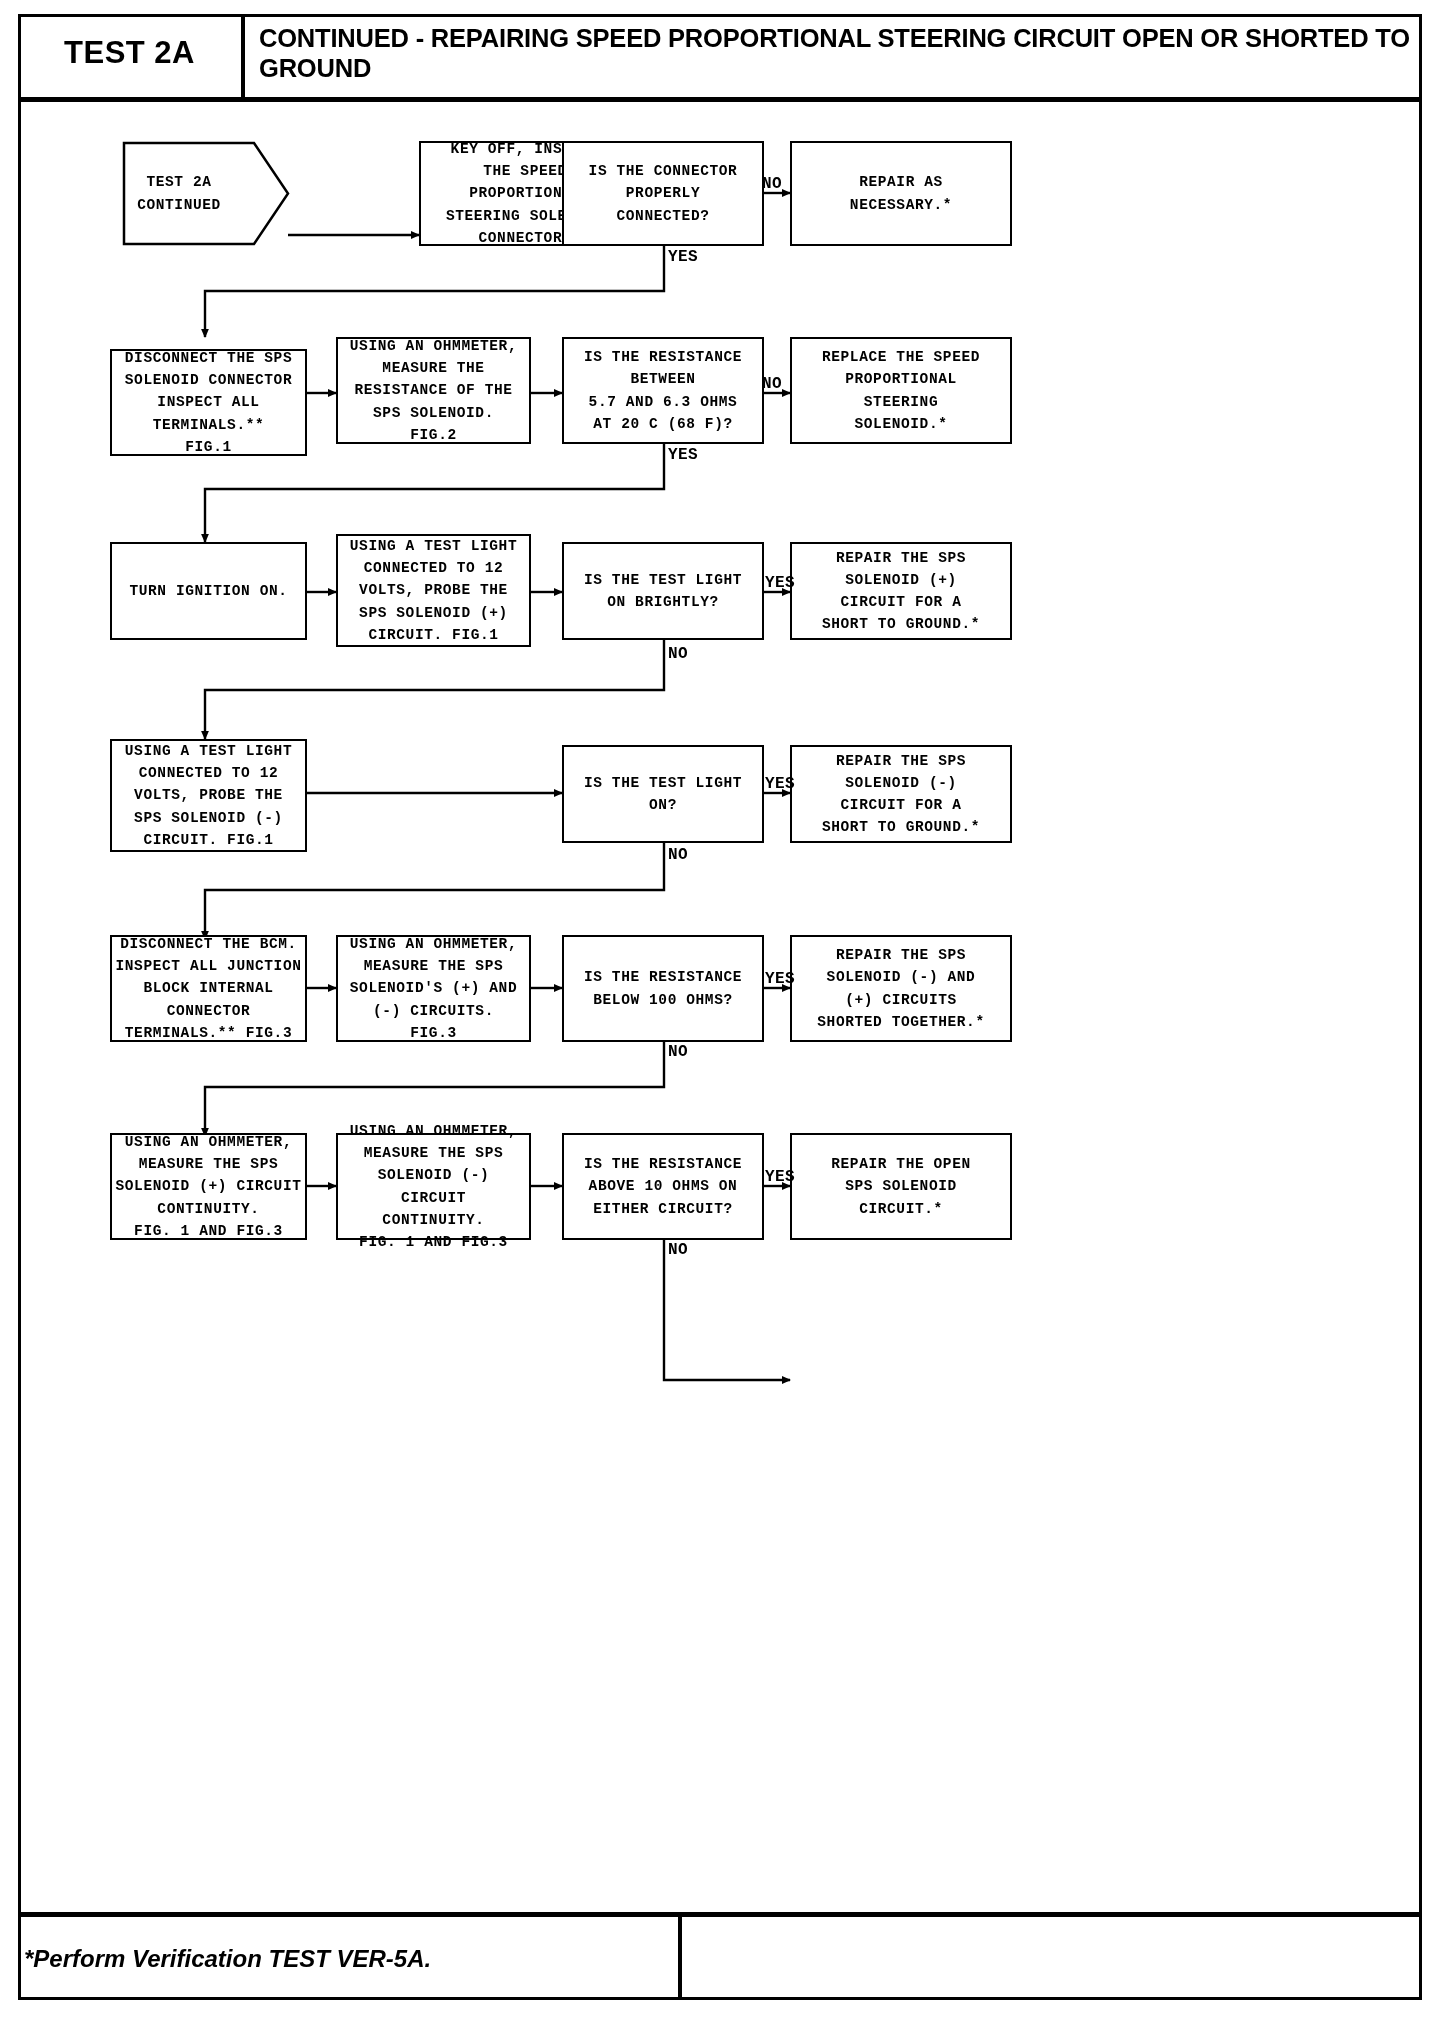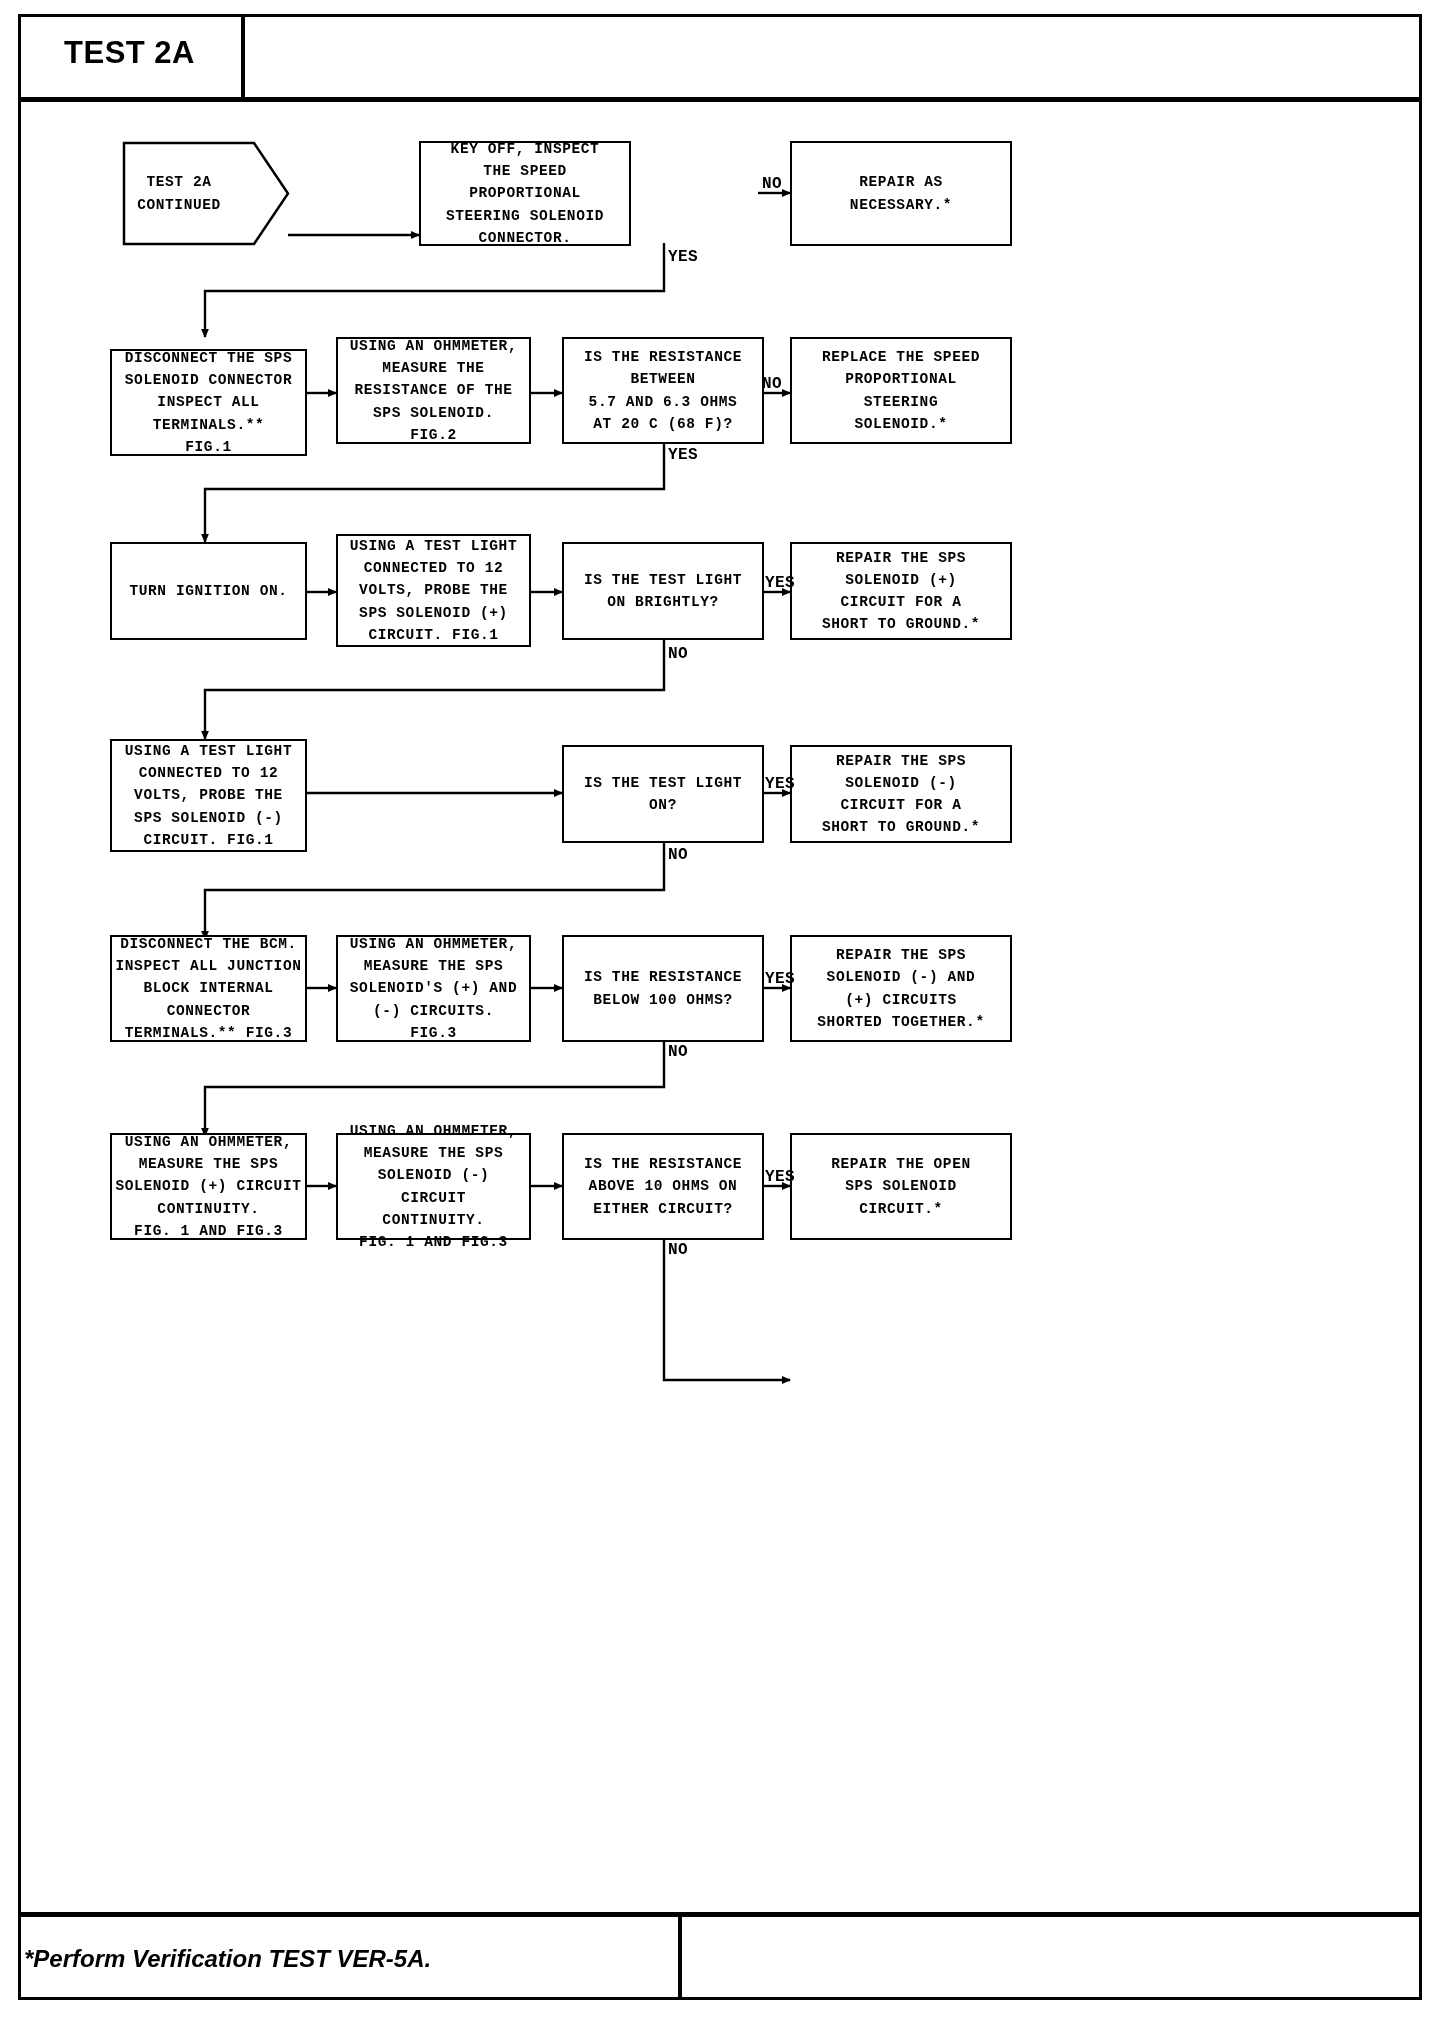--- a/index.html
+++ b/index.html
@@ -127,20 +127,23 @@
 <body>
 
 <div id="page">
 
   <div class="outer-frame"></div>
 
   <div class="header">
     <div class="header-id">
       <span>TEST 2A</span>
     </div>
+    <div class="header-title">
+      <span>CONTINUED - REPAIRING SPEED PROPORTIONAL STEERING CIRCUIT OPEN OR SHORTED TO GROUND</span>
+    </div>
   </div>
 
   <svg id="wires" viewBox="0 0 1440 2020" xmlns="http://www.w3.org/2000/svg">
     <defs>
       <marker id="ah" markerWidth="9" markerHeight="9" refX="8" refY="4.5" orient="auto" markerUnits="userSpaceOnUse">
         <path d="M0,0.6 L9,4.5 L0,8.4 Z" fill="#000"></path>
       </marker>
     </defs>
     <g stroke="#000" stroke-width="2.4" fill="none">
 
@@ -187,20 +190,23 @@
     </svg>
     <div class="pent-label">TEST 2A
 CONTINUED</div>
   </div>
 
   <div class="box" style="left:419px; top:141px; width:212px; height:105px;">KEY OFF, INSPECT
 THE SPEED
 PROPORTIONAL
 STEERING SOLENOID
 CONNECTOR.</div>
+  <div class="box" style="left:562px; top:141px; width:202px; height:105px;">IS THE CONNECTOR
+PROPERLY
+CONNECTED?</div>
   <div class="box" style="left:790px; top:141px; width:222px; height:105px;">REPAIR AS
 NECESSARY.*</div>
 
   <div class="box" style="left:110px; top:337px; width:197px; height:107px;margin-top:12px;">DISCONNECT THE SPS
 SOLENOID CONNECTOR
 INSPECT ALL
 TERMINALS.**
 FIG.1</div>
   <div class="box" style="left:336px; top:337px; width:195px; height:107px;">USING AN OHMMETER,
 MEASURE THE

